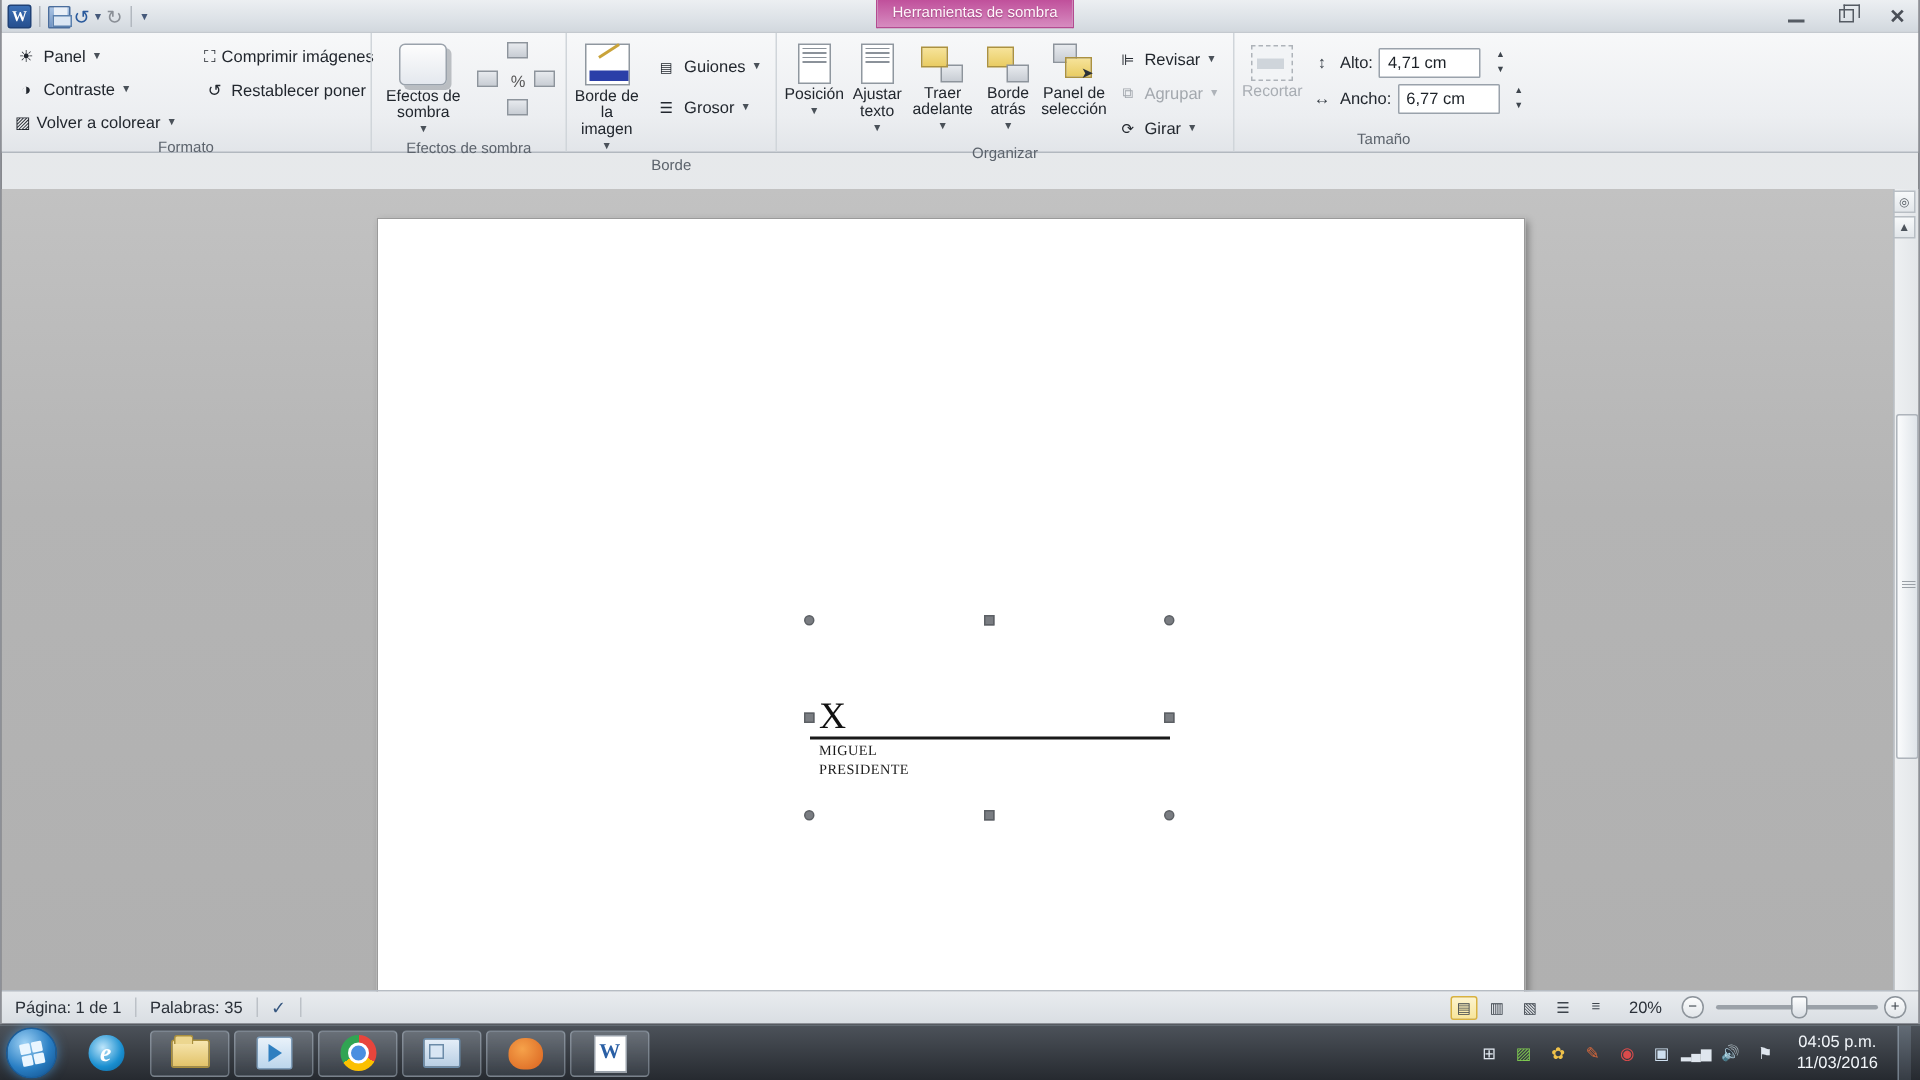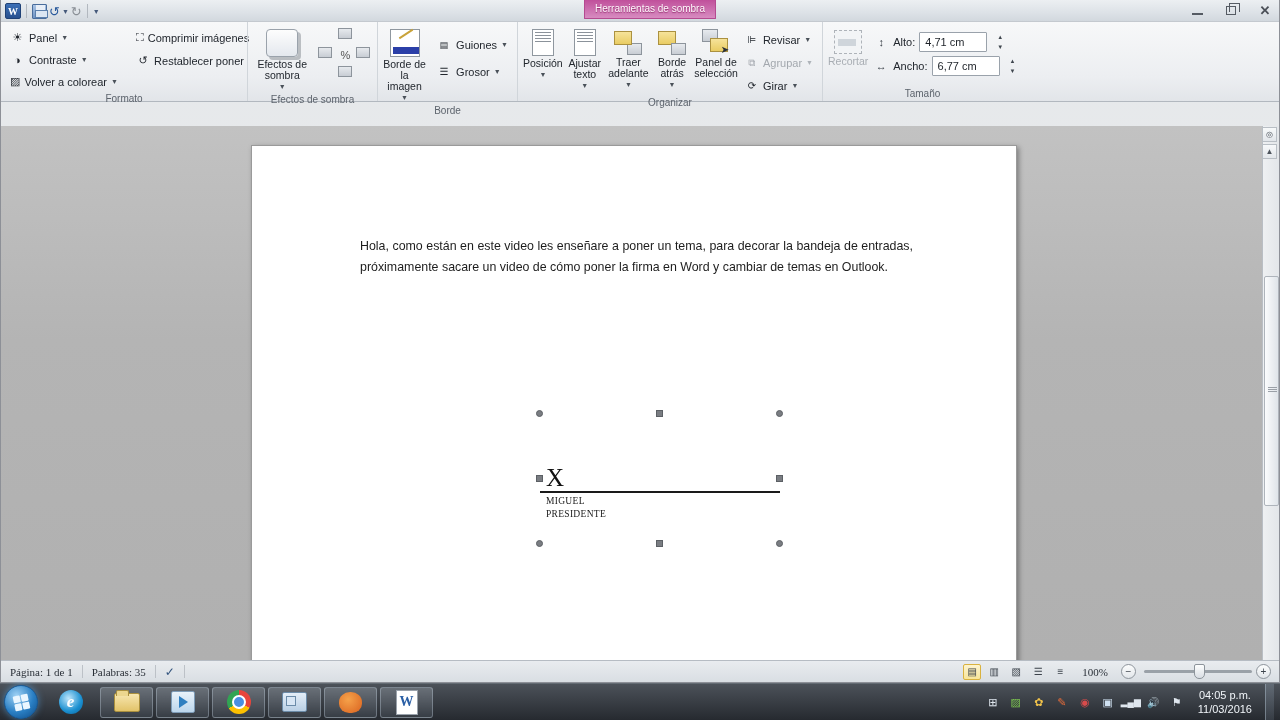--- a/index.html
+++ b/index.html
@@ -187,21 +187,21 @@
   .mini-tool { width: 15px; height: 15px; background: linear-gradient(#f7f9fa,#e2e6ea); border: 1px solid #b8bec4; margin-bottom: 2px;
                display:flex; align-items:center; justify-content:center; font-size:8px; color:#4d545c; }
 
   
   .statusbar {
     position: absolute; left: 0; right: 0; bottom: 0; height: 22px;
     background: linear-gradient(#e9ecef, #d9dee3);
     border-top: 1px solid #b6bcc3;
     display: flex; align-items: center; font-size: 11px; color: #2a3038;
   }
-  .sb-item { padding: 0 9px; height: 22px; line-height: 22px; white-space: nowrap; font-family: Liberation Serif, serif; }
+  .sb-item { padding: 0 9px; height: 22px; line-height: 22px; white-space: nowrap; }
   .sb-sep { width: 1px; height: 13px; background: #bcc1c7; }
   .sb-right { margin-left: auto; display: flex; align-items: center; gap: 4px; padding-right: 8px; }
   .view-btn { width: 18px; height: 16px; display:flex; align-items:center; justify-content:center;
               border: 1px solid transparent; font-size: 10px; color: #3c434b; }
   .view-btn.active { background: linear-gradient(#fdf4cf,#f7e59a); border-color: #d9b23f; border-radius: 2px; }
   .zoom-slider { display: flex; align-items: center; gap: 0; margin-left: 4px; }
   .zoom-track { width: 108px; height: 3px; background: #9aa1a8; position: relative; border-radius: 2px; }
   .zoom-thumb { position: absolute; left: 50px; top: -6px; width: 11px; height: 15px;
                 background: linear-gradient(#fdfefe,#d9dee4); border: 1px solid #8d949b; border-radius: 2px 2px 5px 5px; }
   .zoom-pm { width: 15px; height: 15px; border-radius: 50%; border: 1px solid #8d949b;
@@ -469,21 +469,20 @@
             </div>
           </div>
         </div>
         <div class="rgroup-title">Tamaño</div>
       </div>
     </div>
 
     <div class="docarea">
 
       <div class="page">
-        <div class="body-para">Hola, como están en este video les enseñare a poner un tema, para decorar la bandeja de entradas, próximamente sacare un video de cómo poner la firma en Word y cambiar de temas en Outlook.</div>
 
         <div class="sig-obj">
           <span class="handle round" style="left:-4px;top:-4px"></span>
           <span class="handle" style="left:116px;top:-4px"></span>
           <span class="handle round" style="left:236px;top:-4px"></span>
           <span class="handle" style="left:-4px;top:61px"></span>
           <span class="handle" style="left:236px;top:61px"></span>
           <span class="handle round" style="left:-4px;top:126px"></span>
           <span class="handle" style="left:116px;top:126px"></span>
           <span class="handle round" style="left:236px;top:126px"></span>
@@ -515,21 +514,21 @@
       <div class="sb-sep"></div>
       <div class="sb-item" style="font-size:12px;color:#35567f">✓</div>
       <div class="sb-sep"></div>
 
       <div class="sb-right">
         <span class="view-btn active">▤</span>
         <span class="view-btn">▥</span>
         <span class="view-btn">▧</span>
         <span class="view-btn">☰</span>
         <span class="view-btn">≡</span>
-        <span class="sb-item">100%</span>
+        <span class="sb-item">20%</span>
         <span class="zoom-pm">−</span>
         <span class="zoom-slider">
           <span class="zoom-track">
             <span class="zoom-thumb"></span>
           </span>
         </span>
         <span class="zoom-pm">+</span>
       </div>
     </div>
   </div>

